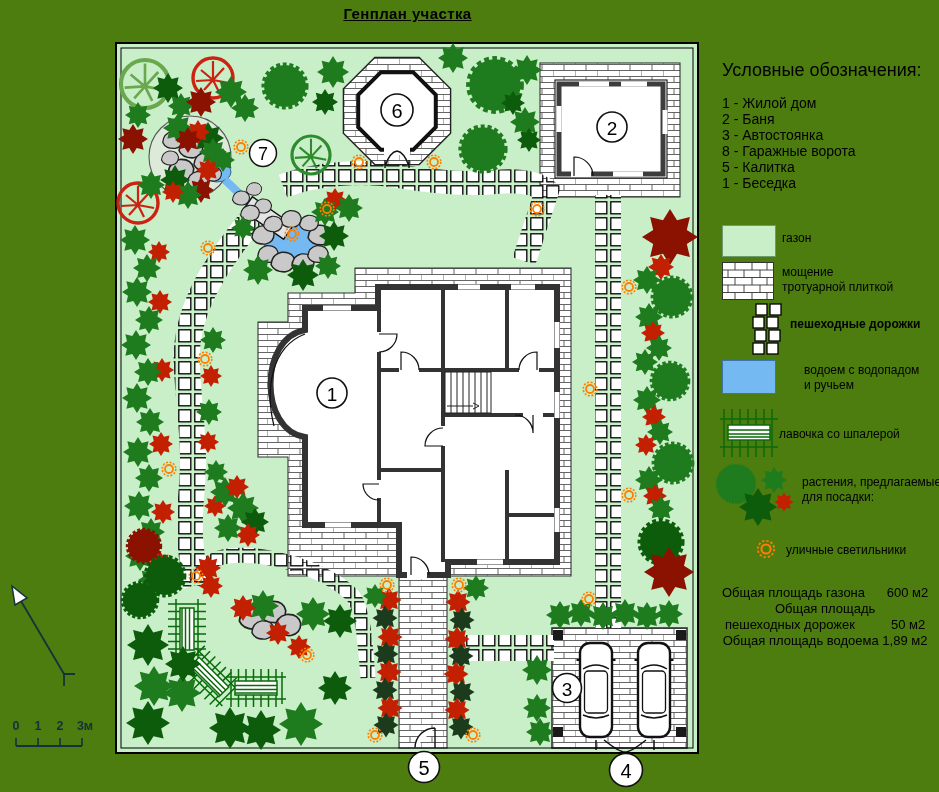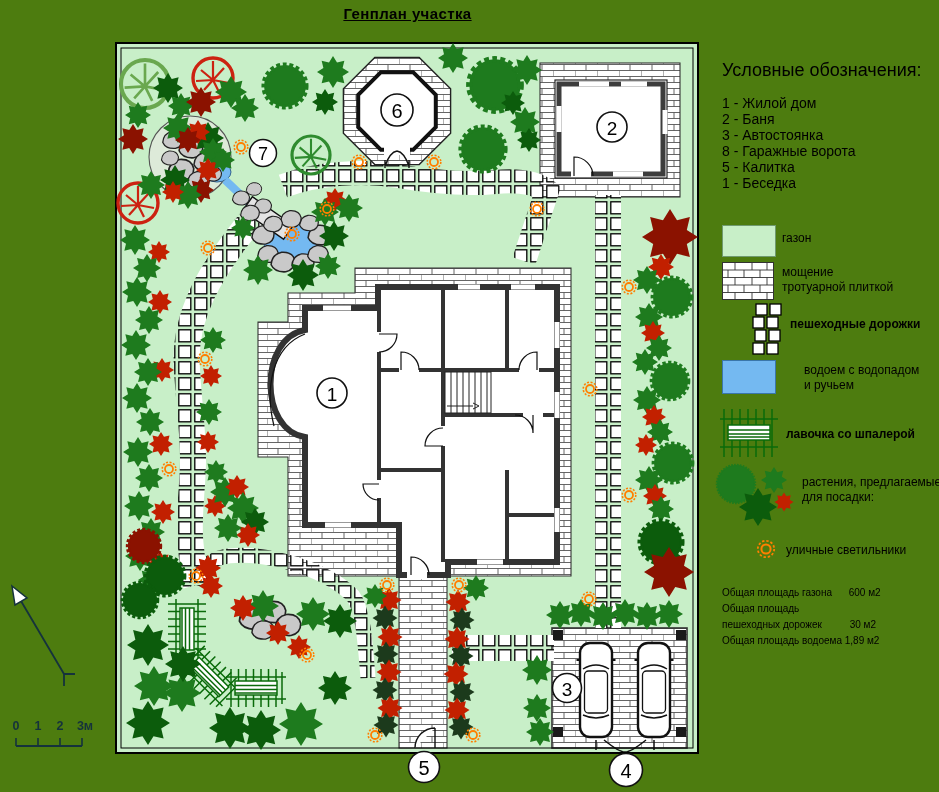--- a/index.html
+++ b/index.html
@@ -11,21 +11,21 @@
   .legend{position:absolute;left:710px;top:55px;width:228px;height:710px;}
   .legend-title{position:absolute;left:12px;top:5px;font-size:18px;font-weight:normal;}
   .legend-items{position:absolute;left:12px;top:40px;}
   .legend-items div{font-size:14px;line-height:16px;white-space:pre;}
   .lrow-label{position:absolute;font-size:12px;line-height:15px;white-space:pre;}
   .swatch-lawn{position:absolute;left:12px;top:170px;width:52px;height:30px;
                background:#c8efc8;border:1px solid #6f9a6f;}
   .swatch-pond{position:absolute;left:12px;top:305px;width:52px;height:32px;
                background:#74b9f1;border:1px solid #3a76aa;}
   .stats{position:absolute;left:12px;top:530px;}
-  .stats div{font-size:10px;line-height:16px;white-space:pre;}
+  .stats div{font-size:13px;line-height:16px;white-space:pre;text-align:center;}
   .north-svg{position:absolute;left:2px;top:582px;}
   .scale-svg{position:absolute;left:4px;top:716px;}
   svg text{font-family:"Liberation Sans",sans-serif;}
 </style>
 </head>
 <body>
 
 <div class="page">
 
   <div class="title">Генплан участка</div>
@@ -462,21 +462,21 @@
 и ручьем</div>
 
     <svg style="position:absolute;left:6px;top:352px;" width="66" height="52">
       <g stroke="#0a6b0a" fill="none" stroke-width="1.5">
         <path d="M4,12 H62 M4,40 H62"></path>
         <path d="M8,2 V50 M16,2 V50 M24,2 V50 M32,2 V50 M40,2 V50 M48,2 V50 M56,2 V50"></path>
         <rect x="12" y="18" width="42" height="15" fill="#fff"></rect>
         <path d="M12,23 H54 M12,27 H54 M12,30 H54"></path>
       </g>
     </svg>
-    <div class="lrow-label" style="left:76px;top:372px;font-weight:bold;">лавочка со шпалерой</div>
+    <div class="lrow-label" style="left:69px;top:372px;">лавочка со шпалерой</div>
 
     <svg style="position:absolute;left:0px;top:405px;" width="90" height="70">
       <circle cx="26" cy="24" r="19" fill="#1e7b1e" stroke="#1e7b1e" stroke-width="2.4" stroke-dasharray="1.7,1.2"></circle>
       <polygon transform="translate(48,47) scale(1.9)" fill="#0c5c0c" points="10,0 6,2.5 7.1,7.1 2.5,6 0,10 -2.5,6 -7.1,7.1 -6,2.5 -10,0 -6,-2.5 -7.1,-7.1 -2.5,-6 0,-10 2.5,-6 7.1,-7.1 6,-2.5"></polygon>
       <polygon transform="translate(64,20) scale(1.3)" fill="#1e7b1e" points="10,0 6,2.5 7.1,7.1 2.5,6 0,10 -2.5,6 -7.1,7.1 -6,2.5 -10,0 -6,-2.5 -7.1,-7.1 -2.5,-6 0,-10 2.5,-6 7.1,-7.1 6,-2.5"></polygon>
       <polygon transform="translate(74,42) scale(0.95)" fill="#c22000" points="10,0 6,2.5 7.1,7.1 2.5,6 0,10 -2.5,6 -7.1,7.1 -6,2.5 -10,0 -6,-2.5 -7.1,-7.1 -2.5,-6 0,-10 2.5,-6 7.1,-7.1 6,-2.5"></polygon>
     </svg>
     <div class="lrow-label" style="left:92px;top:420px;">растения, предлагаемые
 для посадки:</div>
 
@@ -484,21 +484,21 @@
       <g stroke="#ff7f00" fill="none" transform="translate(12,12)">
         <circle r="4.6" stroke-width="2"></circle>
           <circle r="8.2" stroke-width="1.8" stroke-dasharray="2.4,1.9"></circle>
       </g>
     </svg>
     <div class="lrow-label" style="left:76px;top:488px;">уличные светильники</div>
 
     <div class="stats">
       <div>Общая площадь газона      600 м2</div>
       <div>Общая площадь</div>
-      <div>пешеходных дорожек          30 м2</div>
+      <div>пешеходных дорожек          50 м2</div>
       <div>Общая площадь водоема 1,89 м2</div>
     </div>
   </div>
 
   <svg class="north-svg" width="90" height="110" viewBox="0 0 90 110">
     <g stroke="#15323c">
       <line x1="62" y1="92" x2="19" y2="19" stroke-width="1.8"></line>
       <polygon points="10,4 25,16 13,23" fill="#fff" stroke-width="1.5"></polygon>
       <path d="M62,92 h11 M62,92 v12" fill="none" stroke-width="1.8"></path>
     </g>

